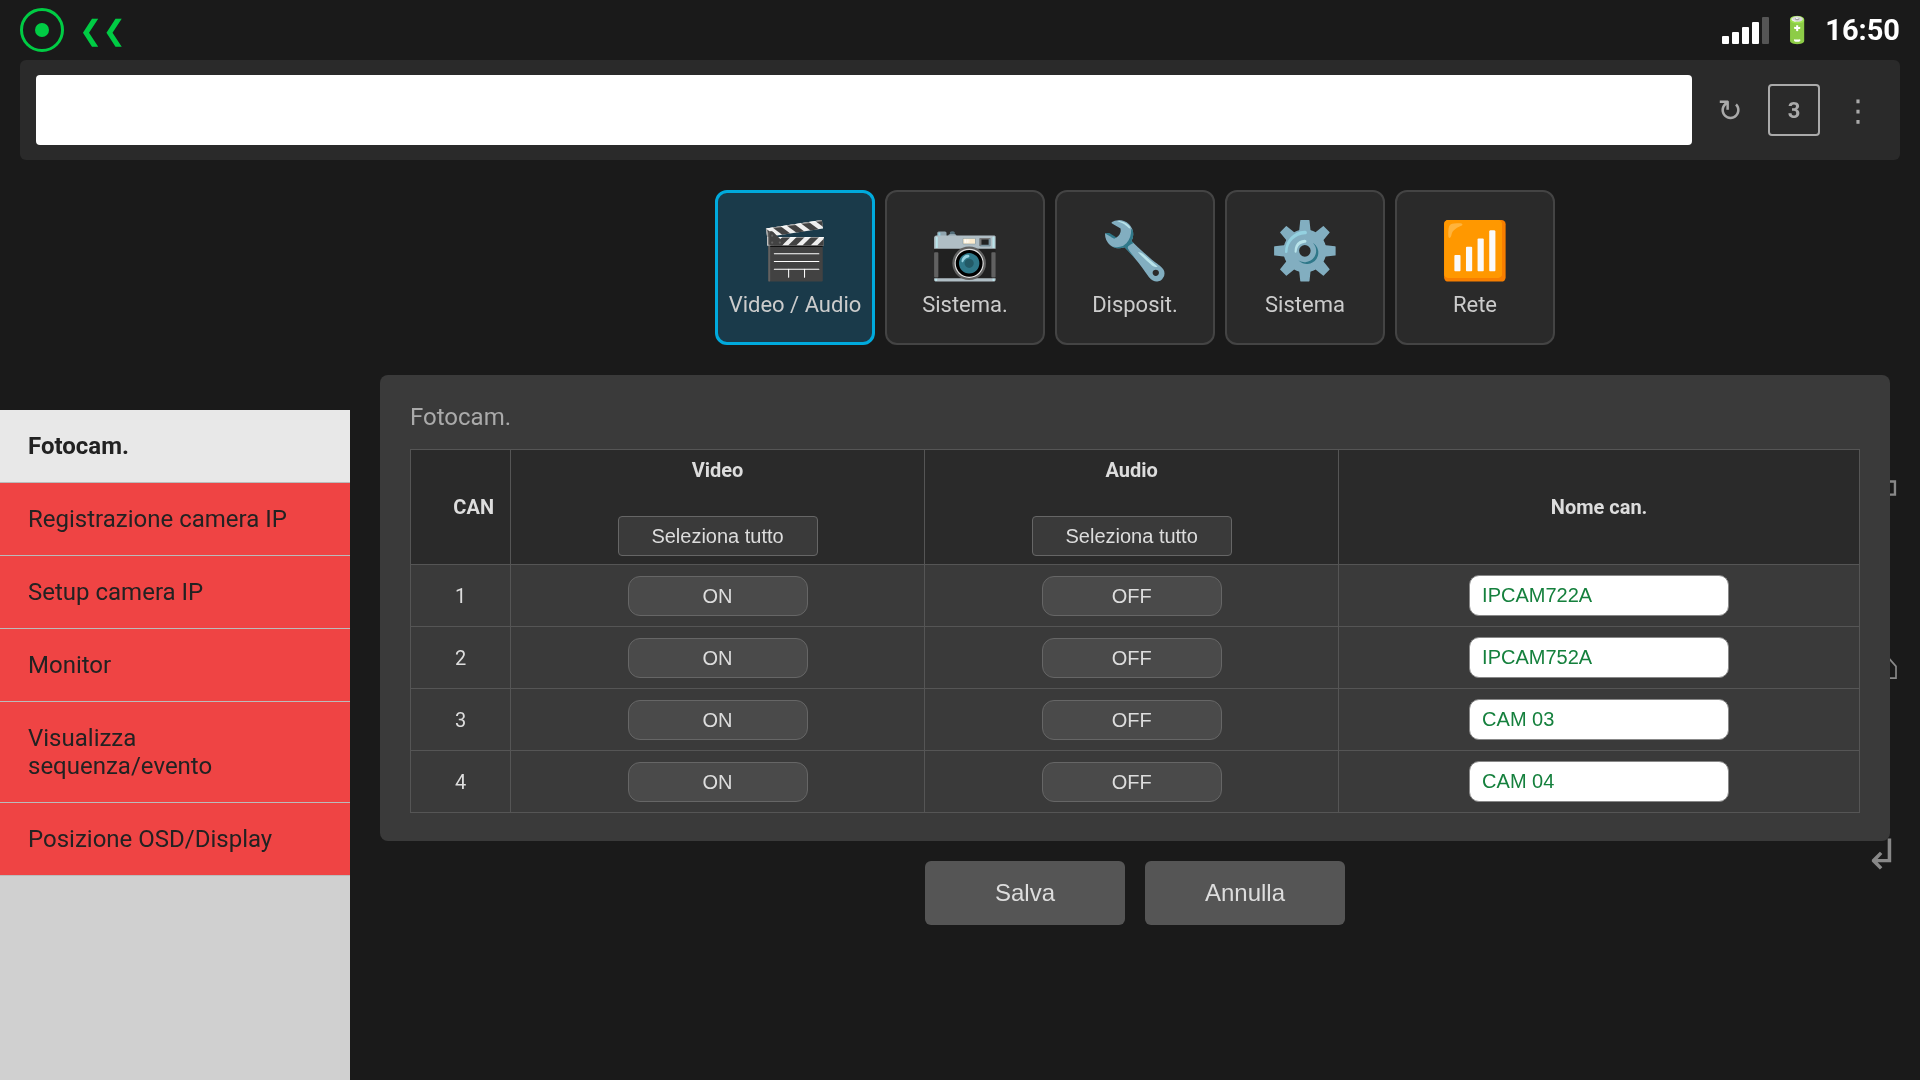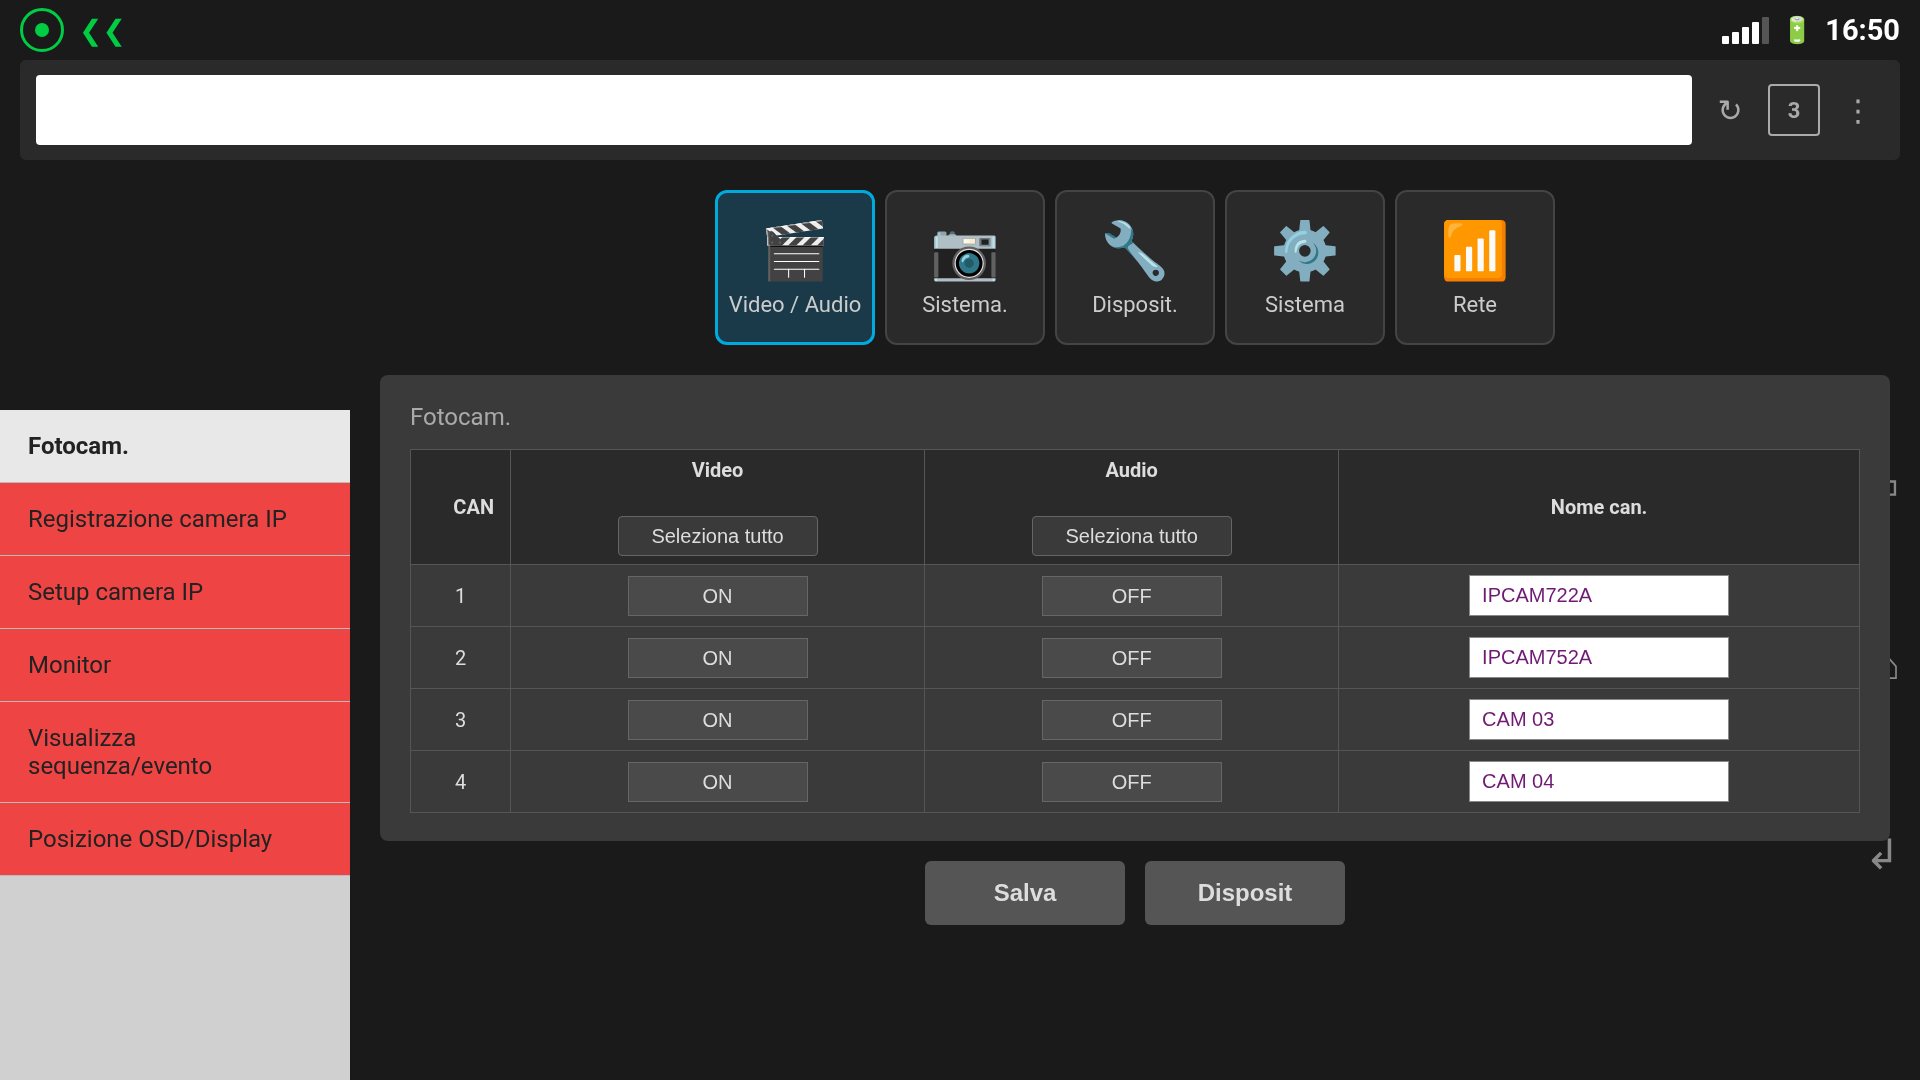--- a/index.html
+++ b/index.html
@@ -214,64 +214,64 @@
       font-size: 20px;
       border: 1px solid #555;
       text-align: center;
     }
     .dropdown-select {
       background: #4a4a4a;
       color: #ddd;
       border: 1px solid #666;
       padding: 8px 12px;
       font-size: 20px;
-      border-radius: 0;
+      border-radius: 12px;
       cursor: pointer;
       appearance: none;
       width: 180px;
       text-align: center;
     }
     .dropdown-header {
       background: #3a3a3a;
       color: #ddd;
       border: 1px solid #666;
       padding: 8px 12px;
       font-size: 20px;
       border-radius: 4px;
       cursor: pointer;
       appearance: none;
       width: 200px;
       text-align: center;
       margin-top: 28px;
     }
     .name-input {
       background: white;
-      color: #701a75;
+      color: #15803d;
       border: 1px solid #888;
       padding: 8px 12px;
       font-size: 20px;
-      border-radius: 0;
+      border-radius: 10px;
       width: 260px;
     }
 
     
     #bottom-buttons {
       display: flex;
       justify-content: center;
       gap: 20px;
       margin-top: 20px;
     }
     .action-btn {
       width: 200px;
       padding: 18px 0;
       font-size: 24px;
       border: none;
       border-radius: 6px;
       cursor: pointer;
-      font-weight: bold;
+      font-weight: normal;
     }
     .btn-save {
       background: #555;
       color: #ddd;
     }
     .btn-cancel {
       background: #555;
       color: #ddd;
     }
 
@@ -458,17 +458,17 @@
             <td>
               <input class="name-input" type="text" value="CAM 04" style="">
             </td>
           </tr>
         </tbody>
       </table>
     </div>
 
     <div id="bottom-buttons">
       <button class="action-btn btn-save">Salva</button>
-      <button class="action-btn btn-cancel">Disposit</button>
+      <button class="action-btn btn-cancel">Annulla</button>
     </div>
 
   </div>
 </div>
 
 </body></html>

